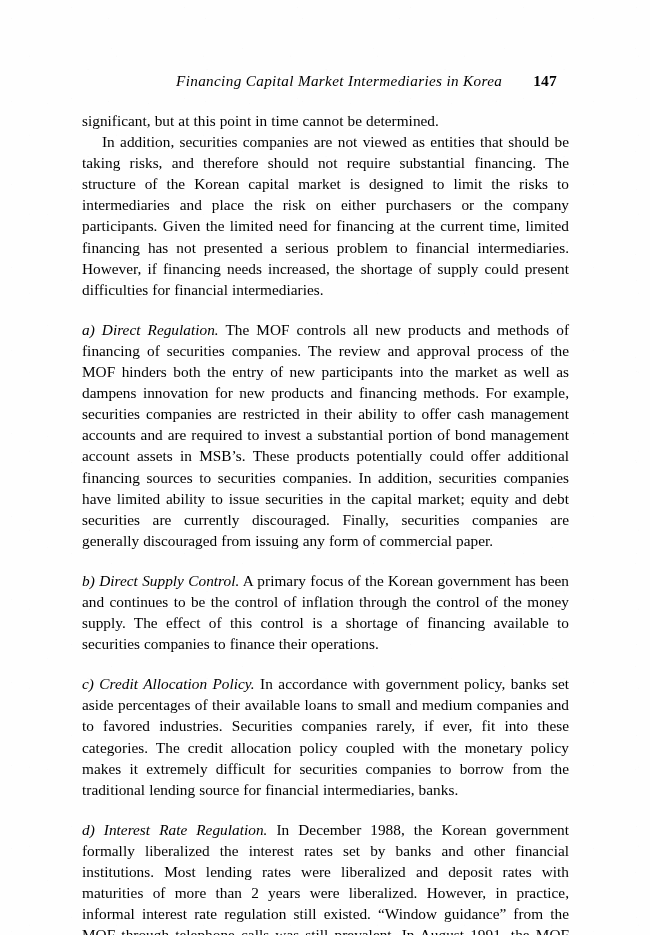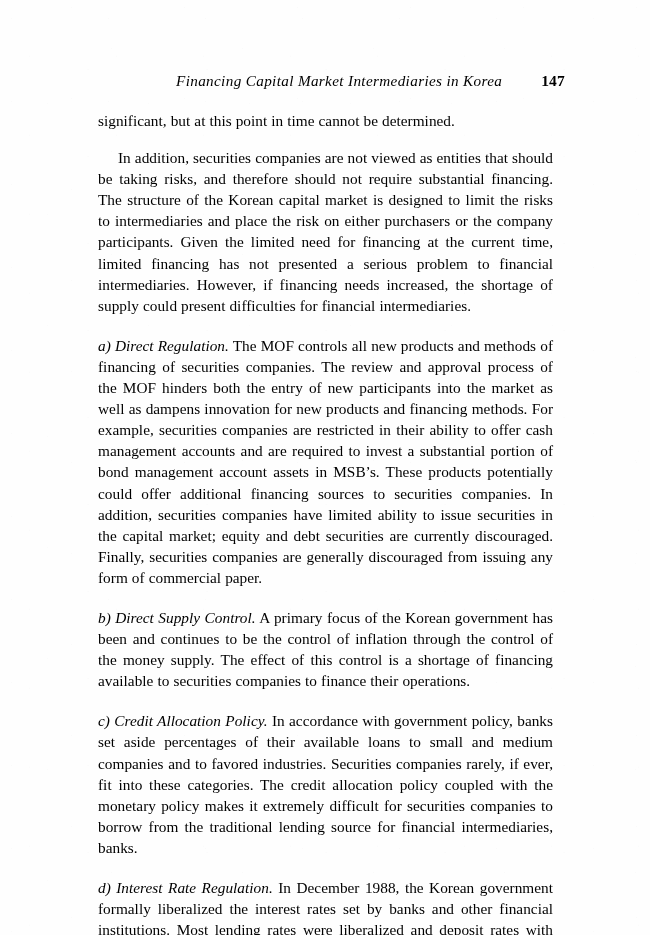--- a/index.html
+++ b/index.html
@@ -61,30 +61,30 @@
     left: 94px;
     top: 0;
     font-style: italic;
     font-size: 15.2px;
     letter-spacing: 0.35px;
     white-space: nowrap;
   }
 
   .running-head-folio {
     position: absolute;
-    right: 4px;
+    right: 12px;
     top: 0;
     font-size: 15.5px;
     font-weight: 700;
     letter-spacing: 0.2px;
   }
 
   
   .body-text p {
-    margin: 16px;
+    margin: 0;
     font-size: 15.3px;
     line-height: 21.1px;
     text-align: justify;
     text-justify: inter-word;
     hyphens: manual;
     -webkit-hyphens: manual;
     letter-spacing: 0.02px;
     word-spacing: 0.2px;
   }
 

